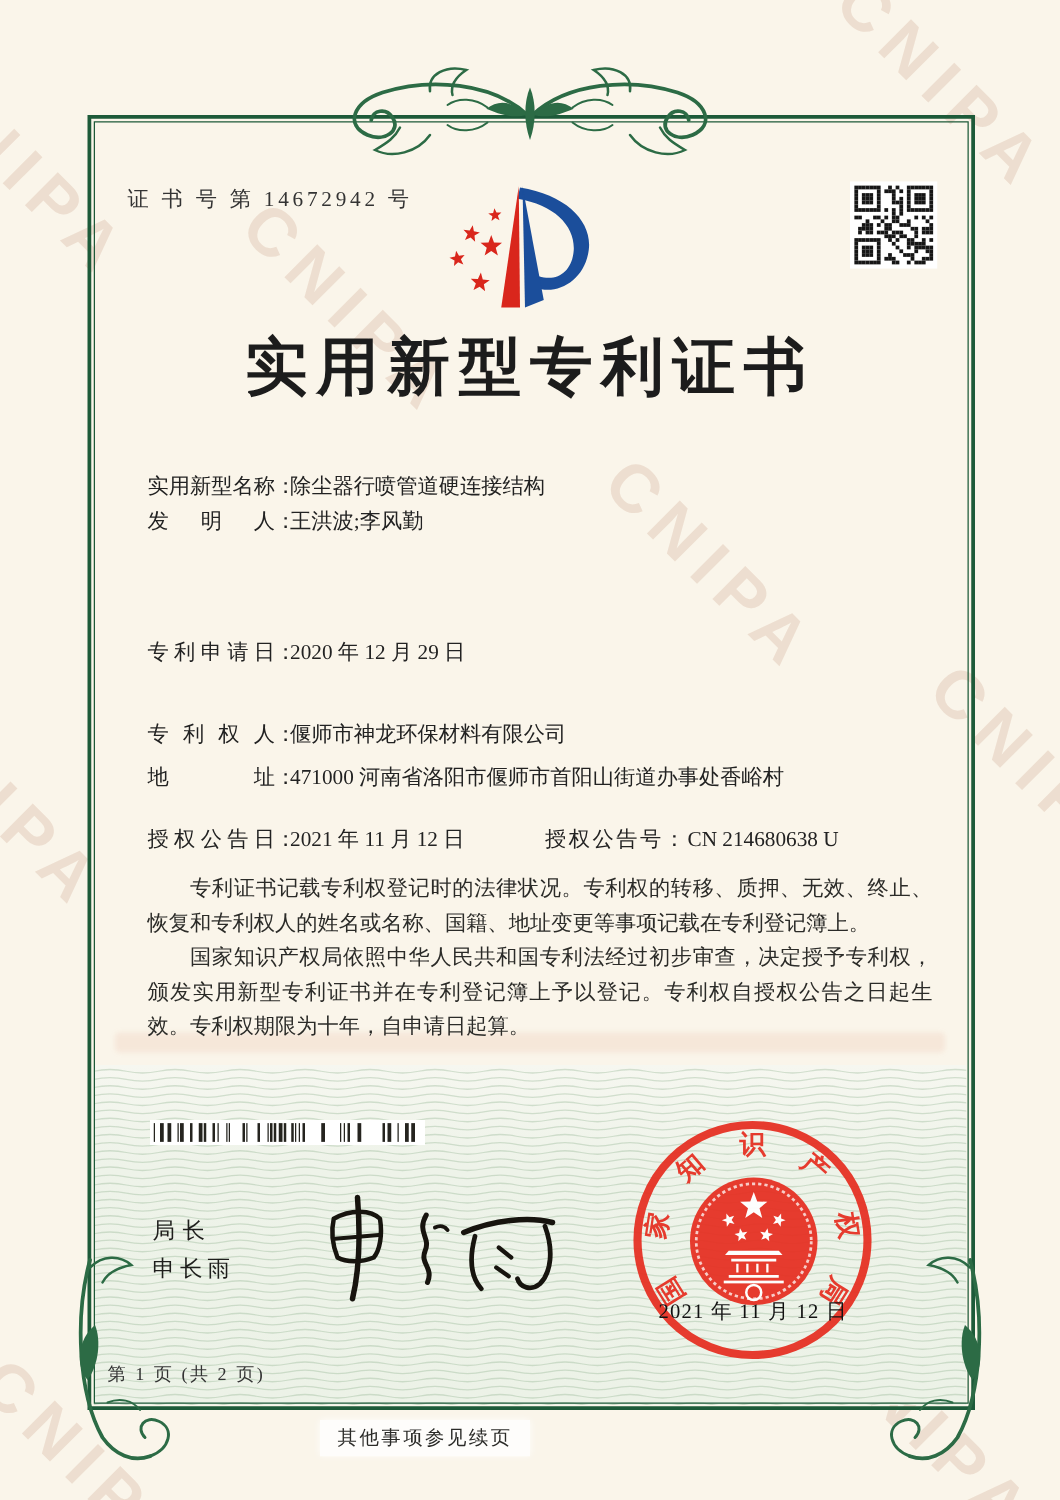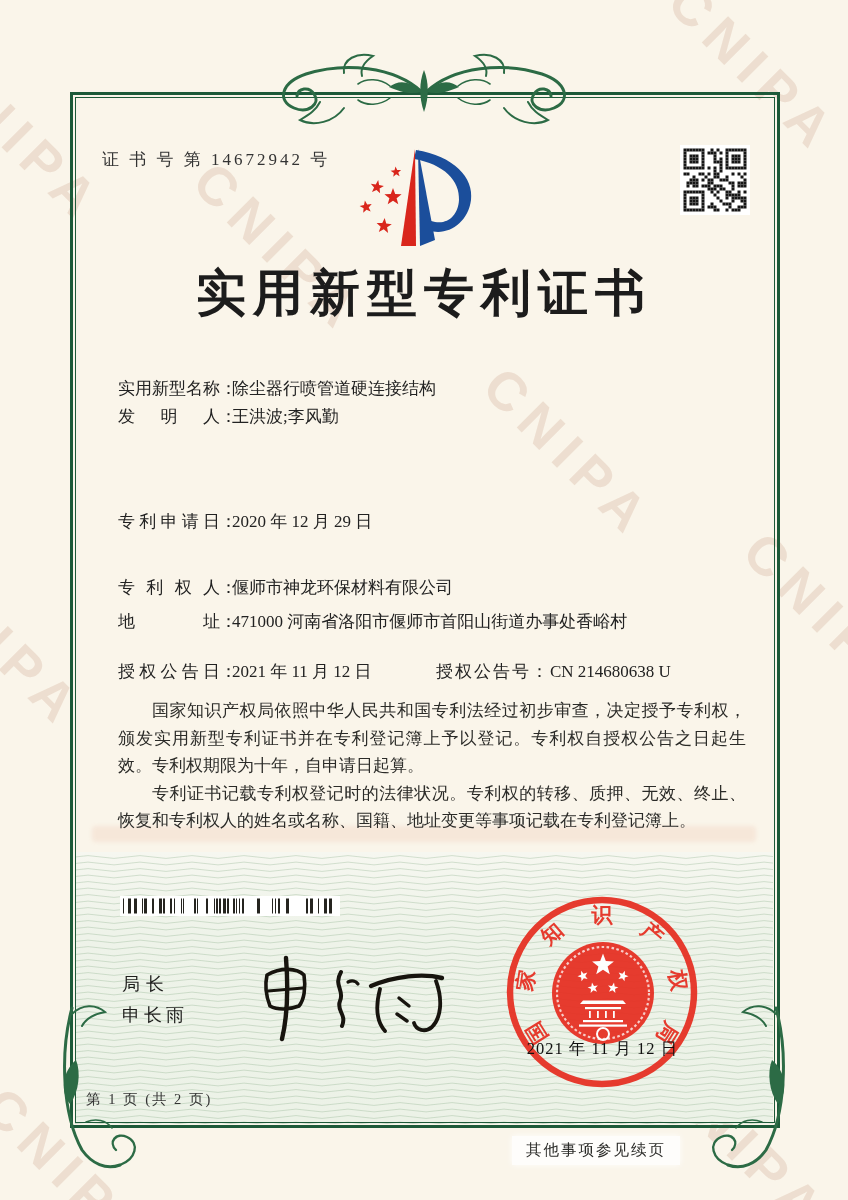--- a/index.html
+++ b/index.html
@@ -34,21 +34,21 @@
             background:rgba(222,128,102,0.12);filter:blur(2px);border-radius:4px;}
   
   .sig-title{position:absolute;left:122px;top:972px;font-size:18px;letter-spacing:6px;color:#1e1e1c;text-align:center;}
   .sig-name{position:absolute;left:122px;top:1003px;font-size:18px;letter-spacing:4px;color:#1e1e1c;}
   
   .seal-date{position:absolute;left:520px;top:1038px;width:165px;text-align:center;
              font-size:16.5px;letter-spacing:1px;color:#111;z-index:6;}
   
   .page-info{position:absolute;left:86px;top:1090px;width:710px;text-align:left;
              font-size:14.5px;letter-spacing:2px;color:#333;z-index:5;}
-  .cont-note{position:absolute;left:0;top:1136px;width:680px;text-align:right;z-index:5;font-family:Liberation Serif, serif;}
+  .cont-note{position:absolute;left:0;top:1136px;width:680px;text-align:center;z-index:5;font-family:Liberation Serif, serif;}
   .cont-note span{display:inline-block;background:#fefdfb;padding:4px 14px;font-size:15.5px;
                   letter-spacing:2px;color:#2b2b28;box-shadow:0 0 6px rgba(255,255,255,0.9);}
   svg{display:block;}
 </style>
 </head>
 <body>
 
 <div class="page">
 
   <div id="watermarks">
@@ -399,22 +399,22 @@
   <div class="row" style="top:610px;">
     <span class="flabel">地址</span><span class="fcolon">：</span><span class="fvalue">471000 河南省洛阳市偃师市首阳山街道办事处香峪村</span>
   </div>
   <div class="row" style="top:660px;">
     <span class="flabel">授权公告日</span><span class="fcolon">：</span><span class="fvalue">2021 年 11 月 12 日</span>
     <span class="glabel" style="position:absolute;left:318px;"><span>授权公告号</span><span>：</span></span>
     <span class="fvalue" style="position:absolute;left:432px;">CN 214680638 U</span>
   </div>
 
   <div class="paras">
+    <p>专利证书记载专利权登记时的法律状况。专利权的转移、质押、无效、终止、恢复和专利权人的姓名或名称、国籍、地址变更等事项记载在专利登记簿上。</p>
     <p>国家知识产权局依照中华人民共和国专利法经过初步审查，决定授予专利权，颁发实用新型专利证书并在专利登记簿上予以登记。专利权自授权公告之日起生效。专利权期限为十年，自申请日起算。</p>
-    <p>专利证书记载专利权登记时的法律状况。专利权的转移、质押、无效、终止、恢复和专利权人的姓名或名称、国籍、地址变更等事项记载在专利登记簿上。</p>
   </div>
 
   <svg id="barcode" class="abs" style="left:120px;top:896px;z-index:4;" width="220" height="20">
       <rect x="0" y="0" width="220" height="20" fill="#ffffff"></rect>
       <rect x="3" y="2.5" width="1" height="15" fill="#25241f"></rect>
       <rect x="8" y="2.5" width="3" height="15" fill="#25241f"></rect>
       <rect x="14" y="2.5" width="3" height="15" fill="#25241f"></rect>
       <rect x="22" y="2.5" width="1" height="15" fill="#25241f"></rect>
       <rect x="24" y="2.5" width="3" height="15" fill="#25241f"></rect>
       <rect x="32" y="2.5" width="2" height="15" fill="#25241f"></rect>

